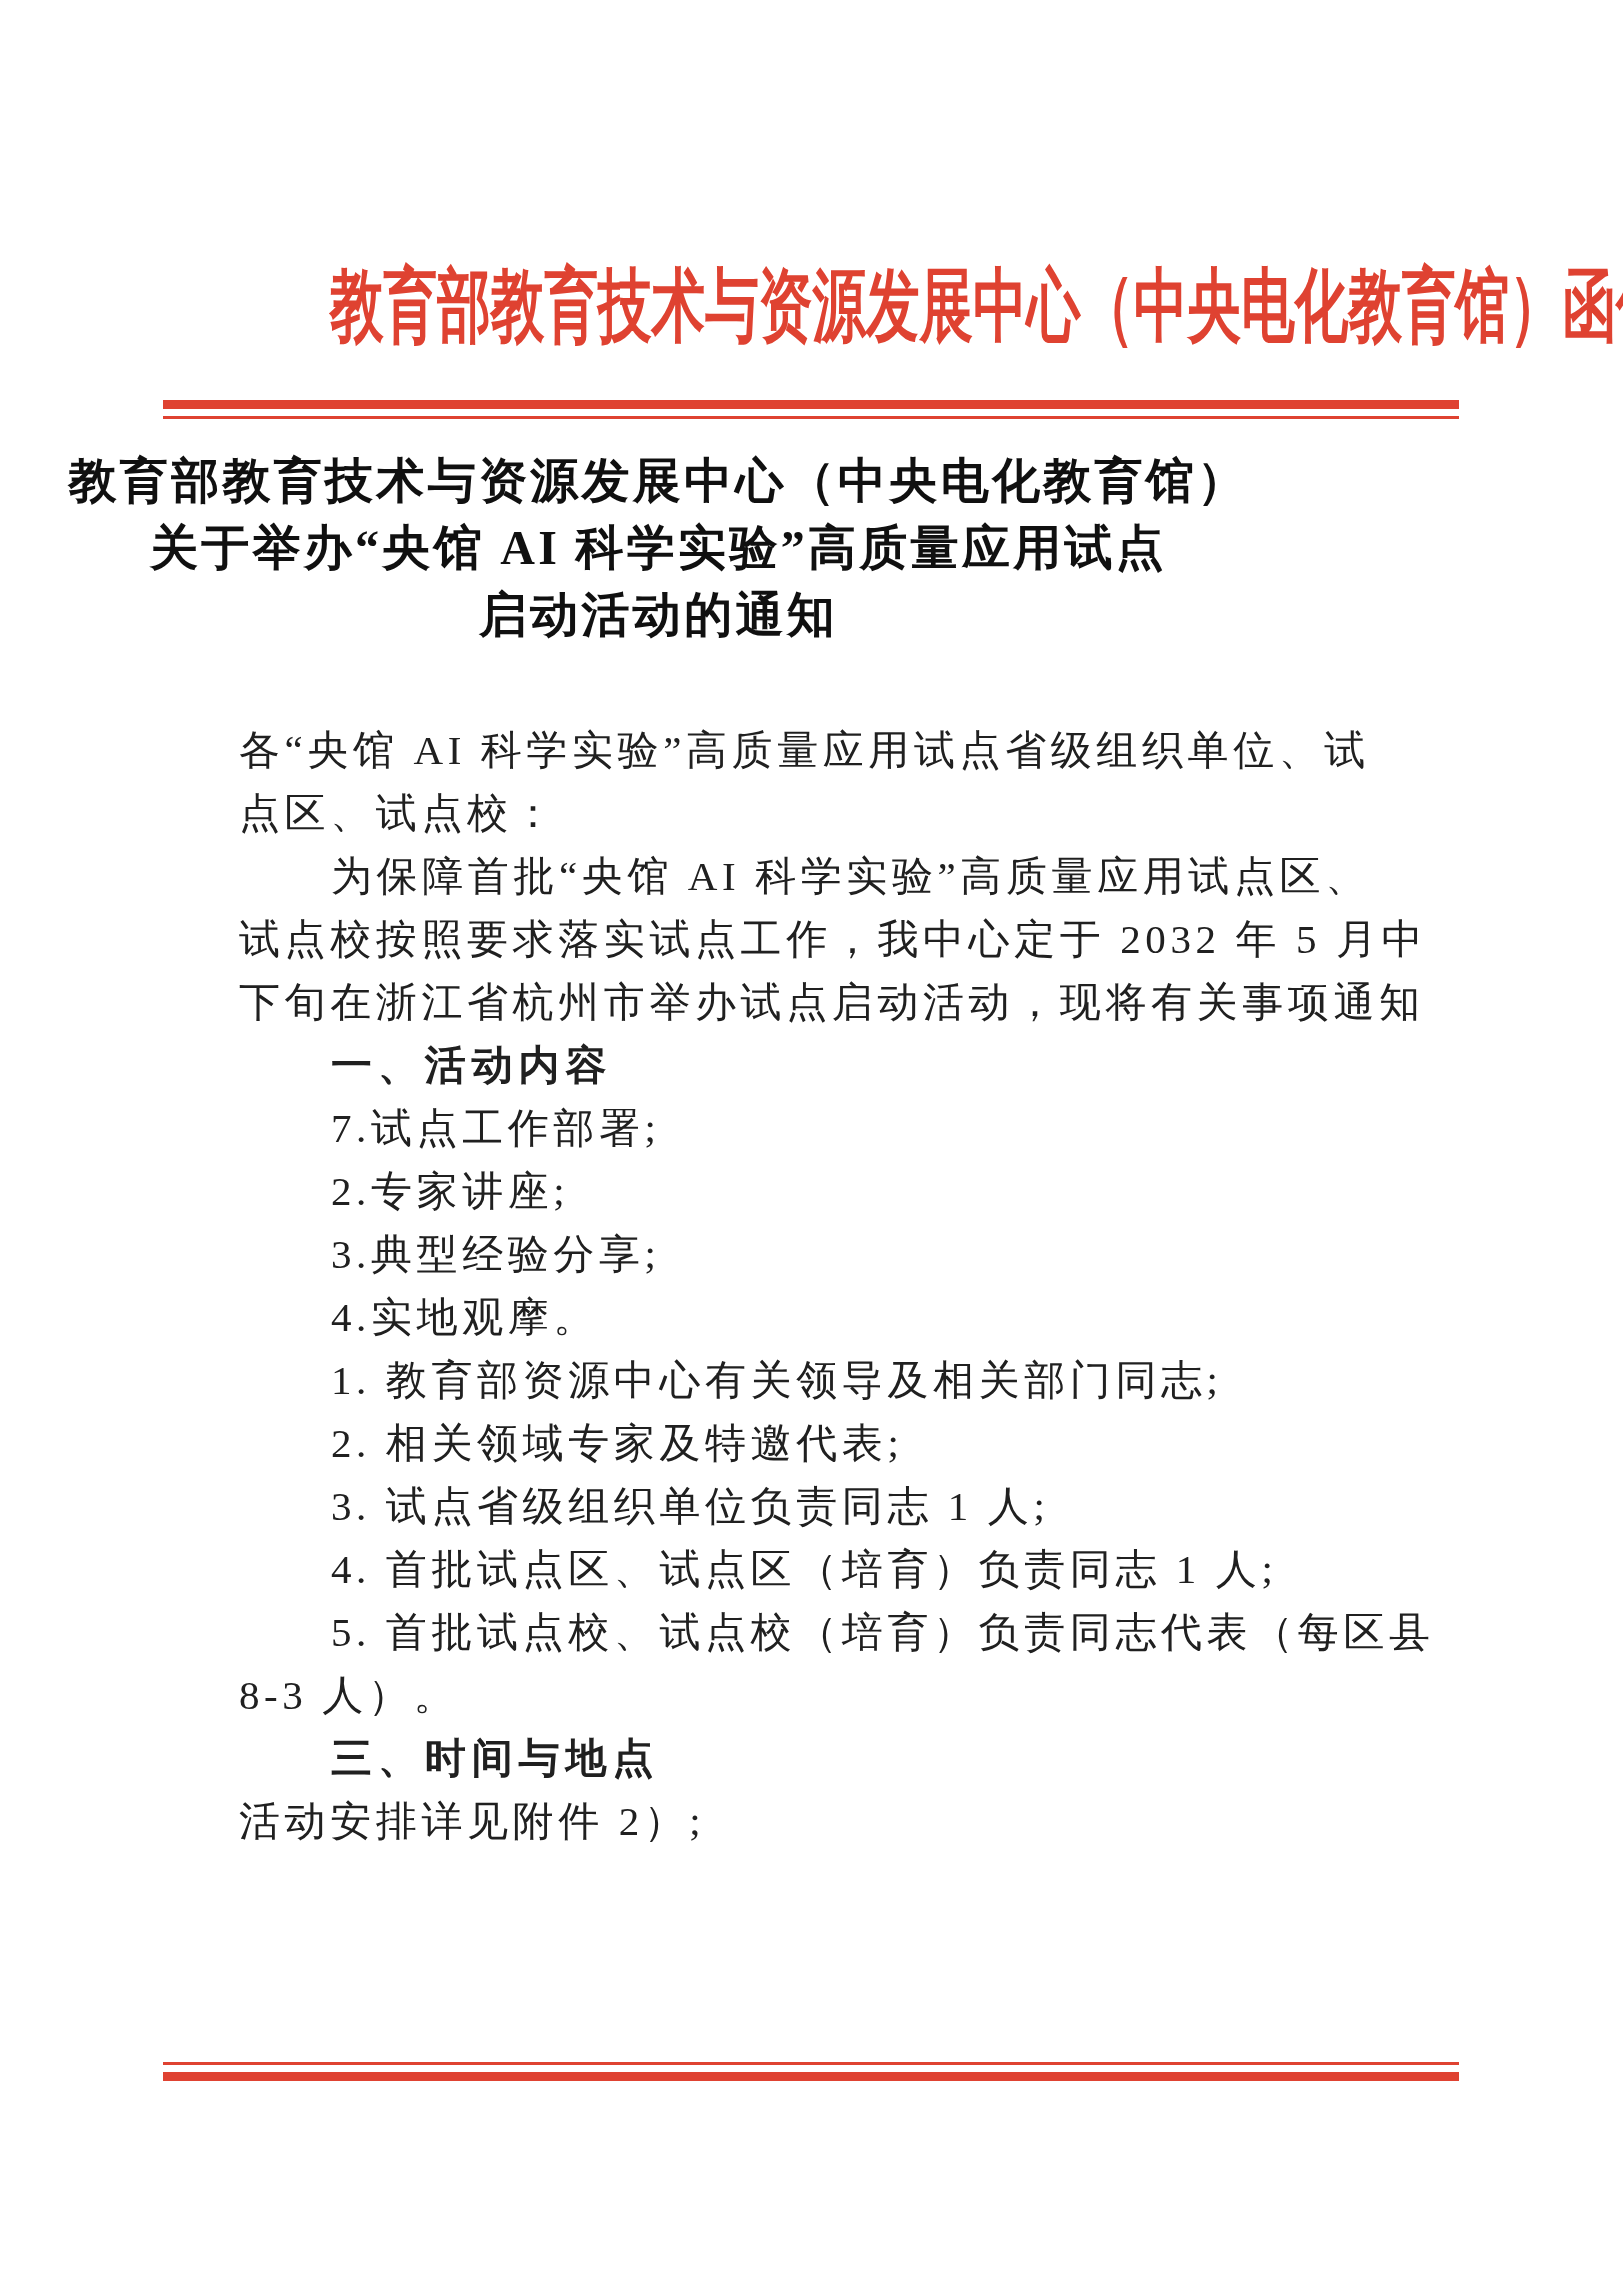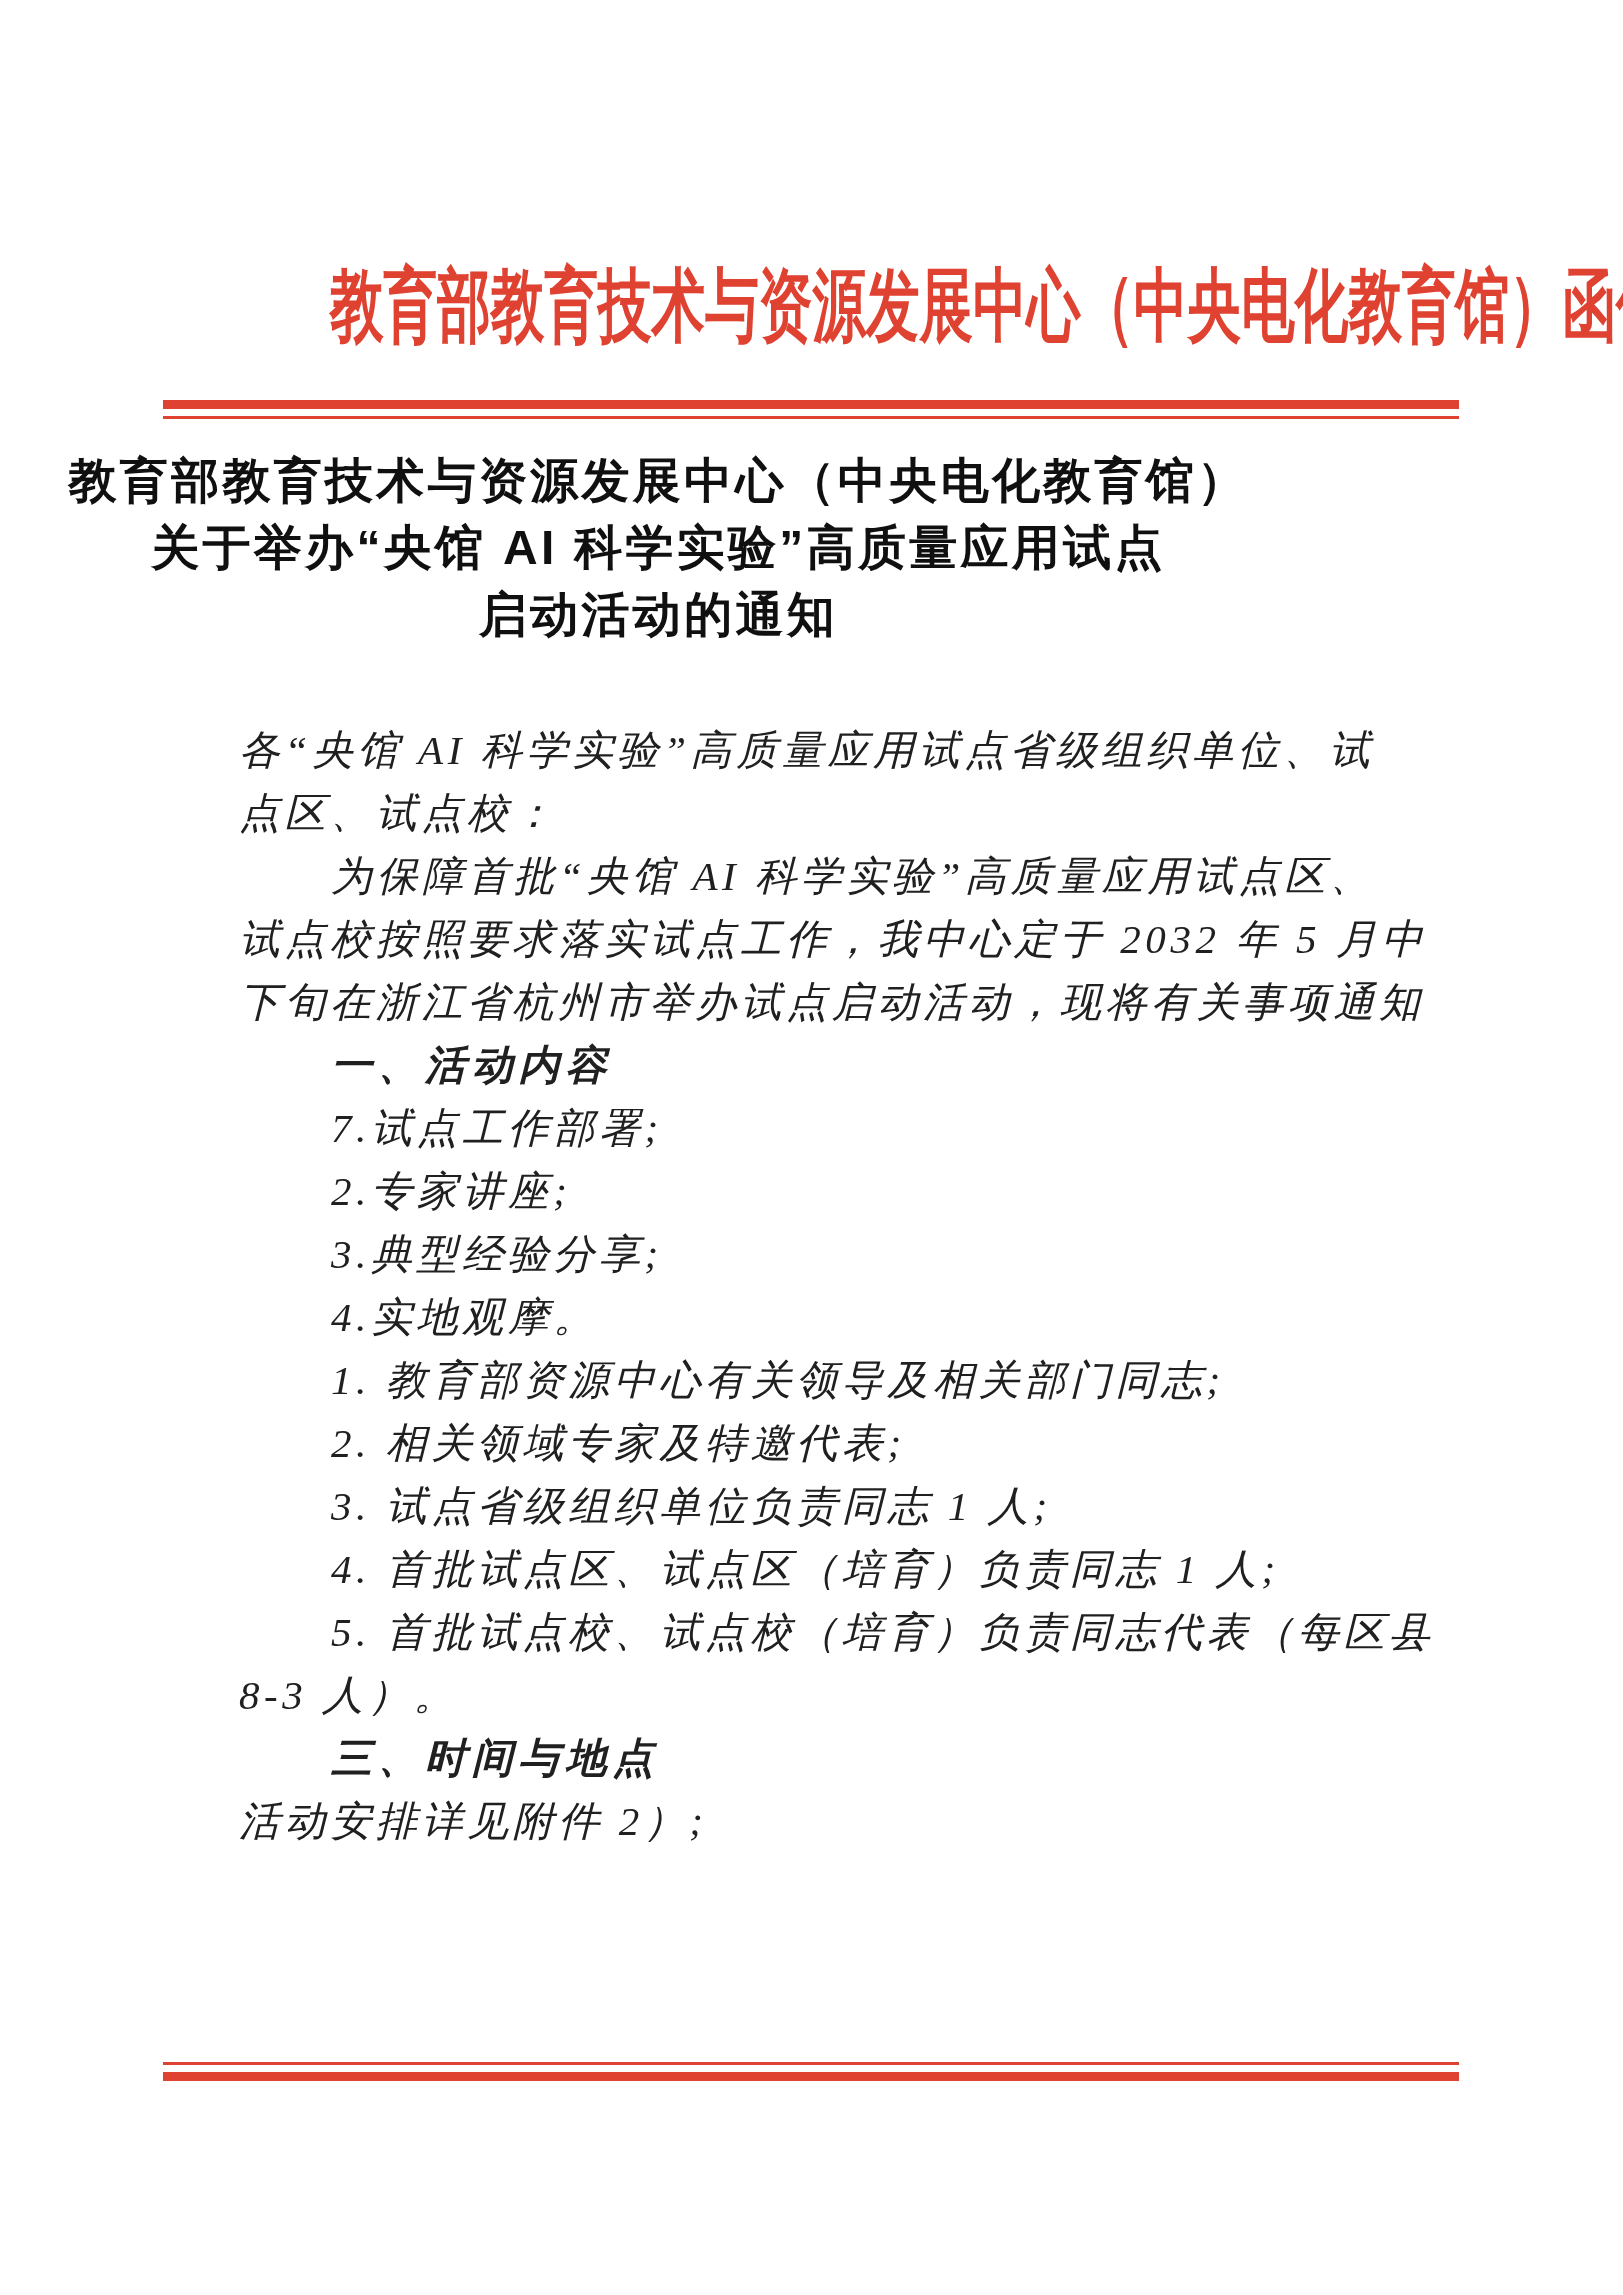--- a/index.html
+++ b/index.html
@@ -43,38 +43,37 @@
   .rule-top-thin    { top: 416px;  height: 3.3px;  }
   .rule-bottom-thin { top: 2062px; height: 3.3px;  }
   .rule-bottom-thick{ top: 2072px; height: 8.5px; }
   .doc-title {
     position: absolute;
     top: 447px;
     left: 0;
     width: 1317px;
     text-align: center;
     color: #101010;
-    font-family: Liberation Sans, sans-serif;
+    font-family: Liberation Serif, serif;
     font-weight: bold;
     font-size: 48px;
   }
   .doc-title .t-line {
     line-height: 67px;
     letter-spacing: 3.3px;
     white-space: nowrap;
   }
   .doc-body {
     position: absolute;
     left: 239px;
     top: 719px;
     width: 1147px;
     color: var(--text, #202020);
     font-family: "Liberation Serif", "DejaVu Serif", serif;
     font-size: 41px;
-    font-style: italic;
   }
   .doc-body .line {
     line-height: 63px;
     letter-spacing: 4.6px;
     white-space: nowrap;
   }
   .doc-body .line.indent {
     padding-left: 92px;
   }
   .doc-body .line.heading {

